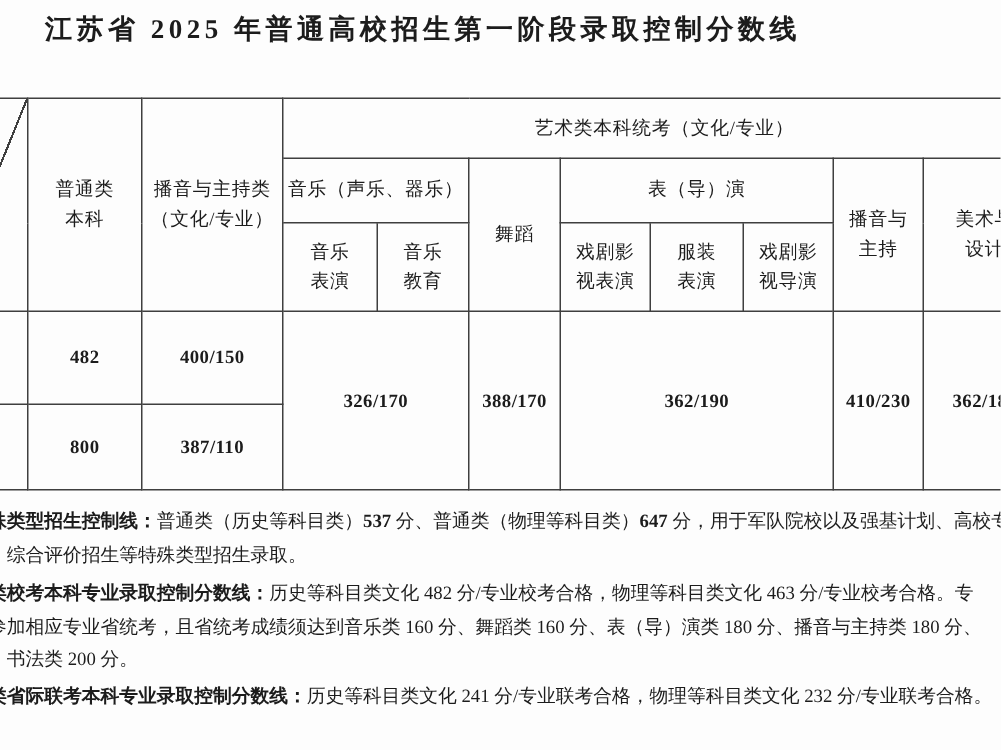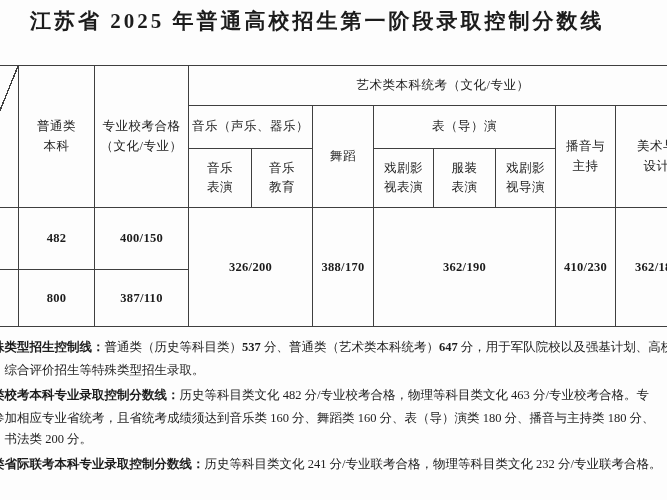--- a/index.html
+++ b/index.html
@@ -3,21 +3,21 @@
 <meta charset="utf-8">
 <style>
   * { margin:0; padding:0; box-sizing:border-box; }
   html,body { width:667px; height:500px; }
   body {
     position:relative; overflow:hidden; background:#fdfdfd;
     font-family:"Liberation Serif","DejaVu Serif",serif; color:#1c1c1c;
   }
   .title {
     position:absolute; left:30px; top:7px;
-    font-size:21px; font-weight:bold; letter-spacing:3px; white-space:nowrap;font-family:Liberation Serif, serif;
+    font-size:18px; font-weight:bold; letter-spacing:3px; white-space:nowrap;font-family:Liberation Serif, serif;
   }
   table.score {
     position:absolute; left:-40px; top:65px;
     width:737px; border-collapse:collapse; table-layout:fixed;
   }
   table.score td {
     border:1px solid #3f3f3f; text-align:center; vertical-align:middle;
     font-size:12.5px; padding:0; overflow:hidden;
   }
   .r1 { height:40px; } .r2 { height:43px; } .r3 { height:59px; }
@@ -57,21 +57,21 @@
     <col style="width:60px">
       <col style="width:82px">
   </colgroup>
   <tbody>
       <tr class="r1">
     <td rowspan="3" class="corner">
           <div class="diag"></div>
         </td>
     <td rowspan="3" class="hdr">普通类
 本科</td>
-    <td rowspan="3" class="hdr">专业校考合格
+    <td rowspan="3" class="hdr">播音与主持类
 （文化/专业）</td>
     <td colspan="8" class="hdr">艺术类本科统考（文化/专业）</td>
   </tr>
   <tr class="r2">
     <td colspan="2" class="hdr">音乐（声乐、器乐）</td>
     <td rowspan="2" class="hdr">舞蹈</td>
     <td colspan="3" class="hdr">表（导）演</td>
     <td rowspan="2" class="hdr">播音与
 主持</td>
     <td rowspan="2" class="hdr">美术与
@@ -86,34 +86,34 @@
 视表演</td>
     <td class="hdr">服装
 表演</td>
     <td class="hdr">戏剧影
 视导演</td>
   </tr>
   <tr class="r4">
     <td class="label-cell">类</td>
     <td class="num">482</td>
     <td class="num">400/150</td>
-    <td colspan="2" rowspan="2" class="num">326/200</td>
+    <td colspan="2" rowspan="2" class="num">326/170</td>
     <td rowspan="2" class="num">388/170</td>
     <td colspan="3" rowspan="2" class="num">362/190</td>
     <td rowspan="2" class="num">410/230</td>
     <td rowspan="2" class="num">362/180</td>
   </tr>
   <tr class="r5">
     <td class="label-cell">类</td>
     <td class="num">800</td>
     <td class="num">387/110</td>
   </tr>
 </tbody>
   </table>
 
-<p class="note-line" style="top:340px"><b>殊类型招生控制线：</b><span>普通类（历史等科目类）</span><b>537</b><span> 分、普通类（艺术类本科统考）</span><b>647</b><span> 分，用于军队院校以及强基计划、高校专</span></p>
+<p class="note-line" style="top:340px"><b>殊类型招生控制线：</b><span>普通类（历史等科目类）</span><b>537</b><span> 分、普通类（物理等科目类）</span><b>647</b><span> 分，用于军队院校以及强基计划、高校专</span></p>
 <p class="note-line" style="top:363px">、综合评价招生等特殊类型招生录取。</p>
 
 <p class="note-line" style="top:388px"><b>类校考本科专业录取控制分数线：</b><span>历史等科目类文化 482 分/专业校考合格，物理等科目类文化 463 分/专业校考合格。专</span></p>
 <p class="note-line" style="top:411px">参加相应专业省统考，且省统考成绩须达到音乐类 160 分、舞蹈类 160 分、表（导）演类 180 分、播音与主持类 180 分、</p>
 <p class="note-line" style="top:432px">、书法类 200 分。</p>
 
 <p class="note-line" style="top:457px"><b>类省际联考本科专业录取控制分数线：</b><span>历史等科目类文化 241 分/专业联考合格，物理等科目类文化 232 分/专业联考合格。</span></p>
 
 </body></html>

